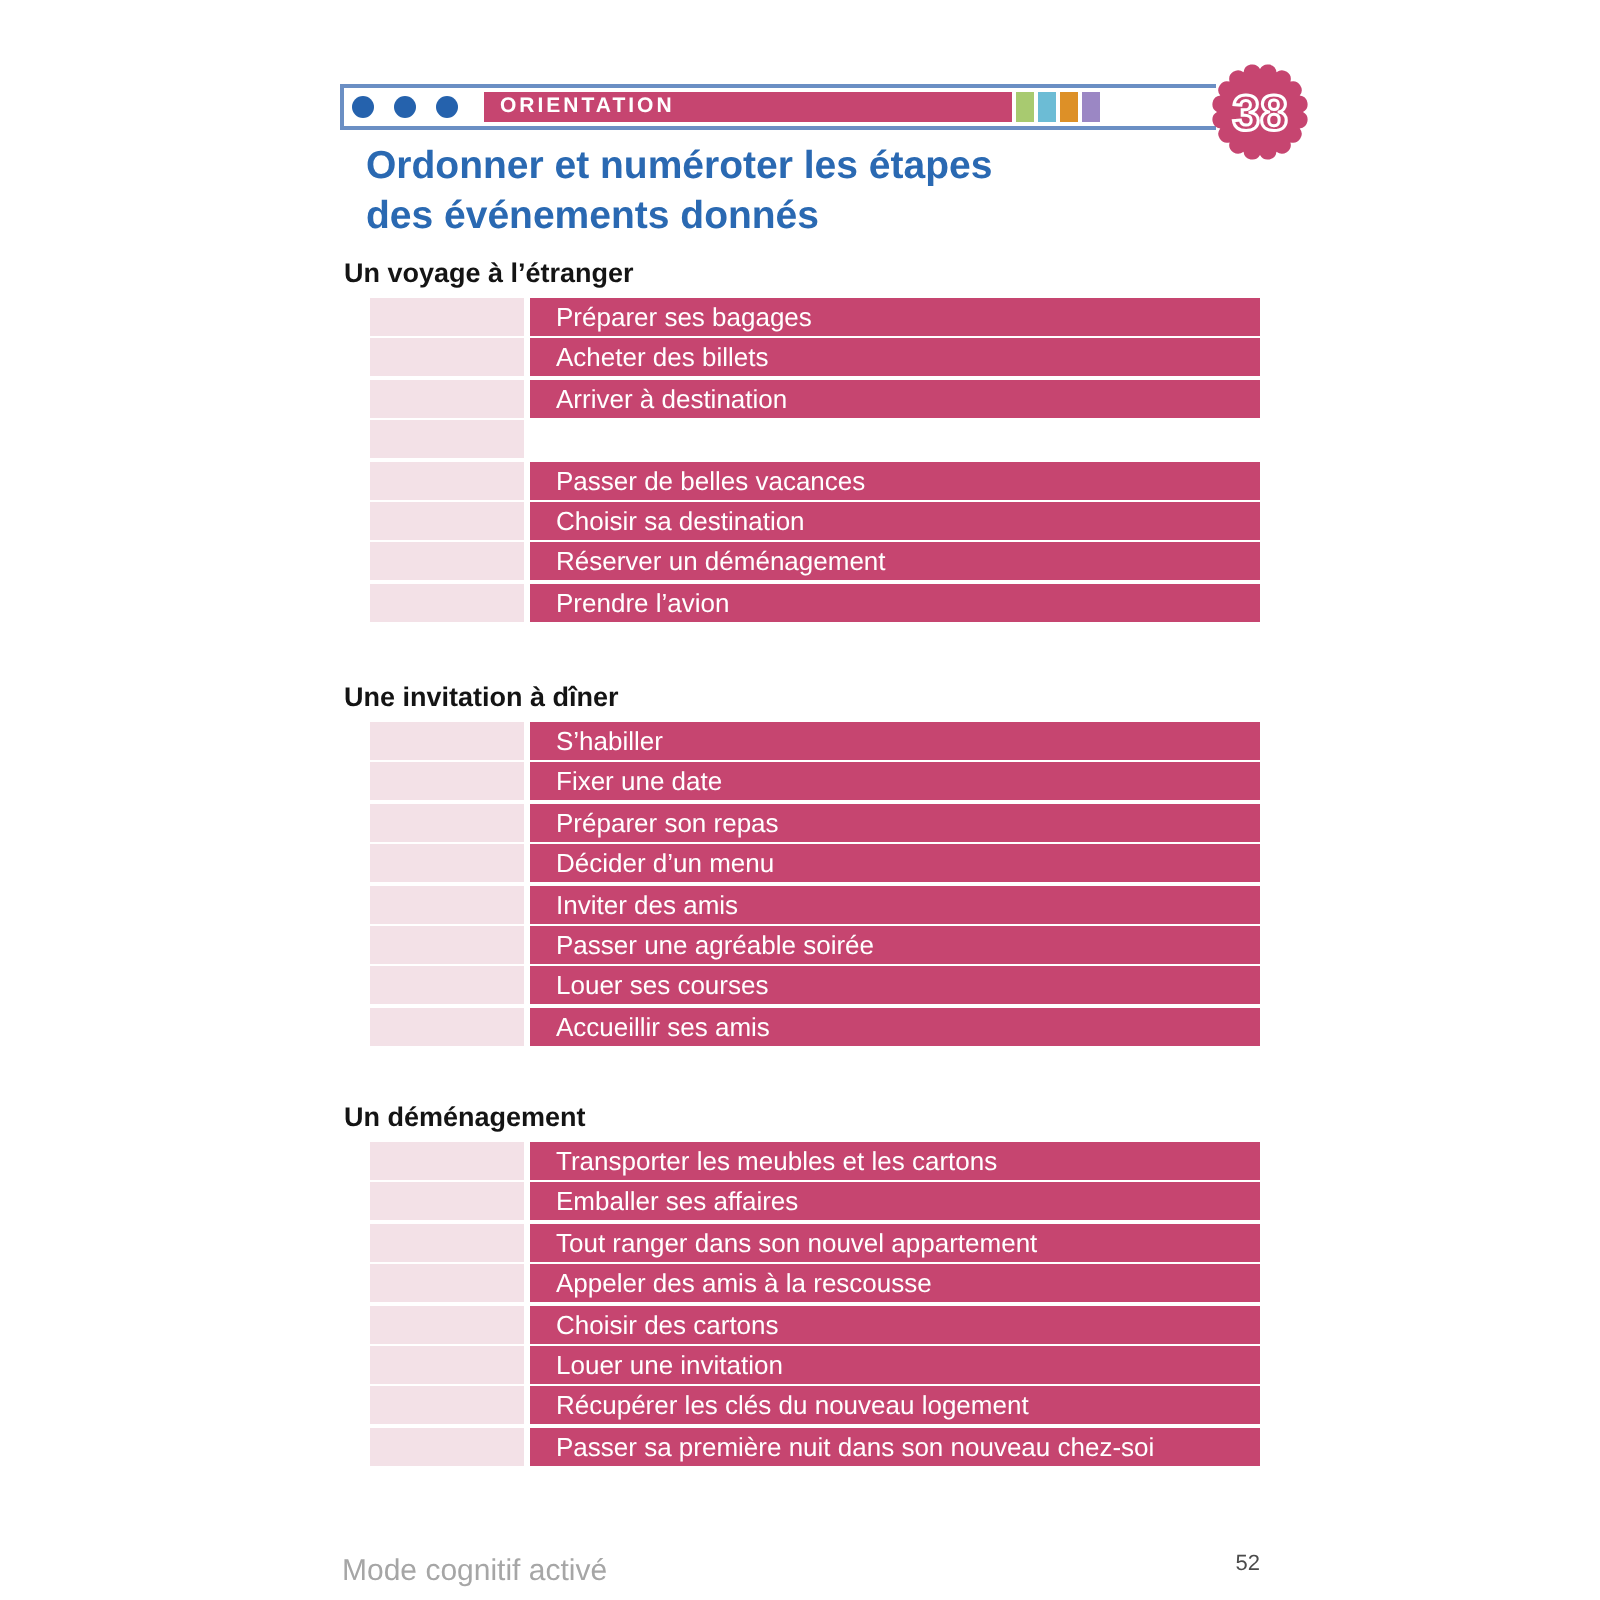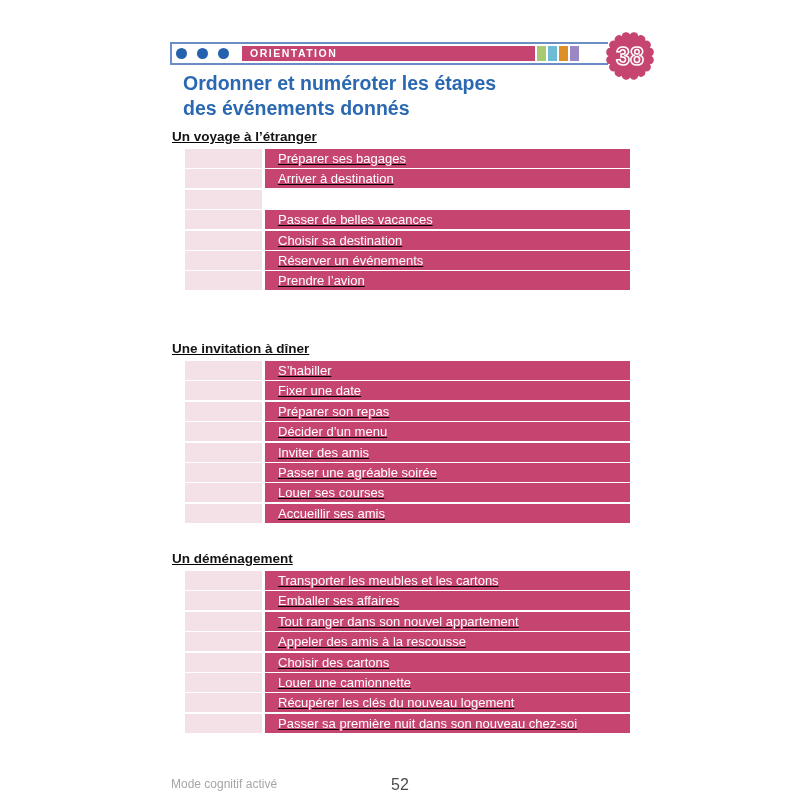--- a/index.html
+++ b/index.html
@@ -8,50 +8,50 @@
   .page { position:relative; width:800px; height:800px; background:#fff; overflow:hidden; }
 
   
   .band {
     position:absolute; left:170px; top:42px; width:438px; height:23px;
     border-top:2px solid #6b8fc4; border-bottom:2px solid #6b8fc4; border-left:2px solid #6b8fc4;
     display:flex; align-items:center; padding-left:4px;
   }
   .dot { width:11px; height:11px; border-radius:50%; background:#2562ad; margin-right:10px; flex:0 0 auto; }
   .band-bar {
-    width:293px; height:15px; background:#c64570; color:#fff;
+    width:264px; height:15px; background:#c64570; color:#fff;
     font-size:10.5px; font-weight:bold; letter-spacing:1.5px;
     line-height:15px; padding-left:8px; margin-left:3px; flex:0 0 auto;
   }
   .sq { width:9px; height:15px; margin-left:2px; flex:0 0 auto; }
 
   
   .badge { position:absolute; left:606px; top:32px; width:48px; height:48px; z-index:2; }
 
   
   .title {
     position:absolute; left:183px; top:71px;
     color:#2a69b2; font-size:19.5px; font-weight:bold; line-height:25px;
   }
 
   
-  .block { position:absolute; left:171px; width:459px;text-decoration:underline; }
+  .block { position:absolute; left:171px; width:459px; }
   .block h2 { font-size:13.5px; font-weight:bold; color:#141414; line-height:15px; margin:0 0 5px 1px; }
   .row { display:flex; height:19px; margin-bottom:1.4px;padding-left:14px; }
   .num-cell { width:77px; background:#f3e1e7; margin-right:3px; flex:0 0 auto; }
   .bar { flex:1; background:#c64570; color:#fff; font-size:13px; line-height:19px; padding-left:13px;
          white-space:nowrap; overflow:hidden; }
   #section-0 { top:129px; }
   #section-1 { top:341px; }
   #section-2 { top:551px; }
 
   
-  .footer-left { position:absolute; left:171px; top:777px; font-size:12px; color:#a6a6a6; }
-  .footer-page { position:absolute; left:170px; top:776px; width:460px; text-align:center;
-                 font-size:16px; color:#4b4b4b; }
+  .footer-left { position:absolute; left:171px; top:777px; font-size:15px; color:#a6a6a6; }
+  .footer-page { position:absolute; left:170px; top:776px; width:460px; text-align:right;
+                 font-size:11px; color:#4b4b4b; }
 </style>
 </head>
 <body>
 
 <div class="page">
 
   <div class="band">
     <span class="dot"></span>
     <span class="dot"></span>
     <span class="dot"></span>
@@ -81,36 +81,40 @@
   </div>
 
   <div class="block" id="section-0">
     <h2>Un voyage à l’étranger</h2>
     <div class="row">
       <div class="num-cell"></div>
       <div class="bar">Préparer ses bagages</div>
     </div>
     <div class="row">
       <div class="num-cell"></div>
+      <div class="bar">Acheter des billets</div>
+    </div>
+    <div class="row">
+      <div class="num-cell"></div>
       <div class="bar">Arriver à destination</div>
     </div>
     <div class="row">
       <div class="num-cell"></div>
     </div>
     <div class="row">
       <div class="num-cell"></div>
       <div class="bar">Passer de belles vacances</div>
     </div>
     <div class="row">
       <div class="num-cell"></div>
       <div class="bar">Choisir sa destination</div>
     </div>
     <div class="row">
       <div class="num-cell"></div>
-      <div class="bar">Réserver un événements</div>
+      <div class="bar">Réserver un déménagement</div>
     </div>
     <div class="row">
       <div class="num-cell"></div>
       <div class="bar">Prendre l’avion</div>
     </div>
   </div>
 
   <div class="block" id="section-1">
     <h2>Une invitation à dîner</h2>
     <div class="row">
@@ -164,21 +168,21 @@
     <div class="row">
       <div class="num-cell"></div>
       <div class="bar">Appeler des amis à la rescousse</div>
     </div>
     <div class="row">
       <div class="num-cell"></div>
       <div class="bar">Choisir des cartons</div>
     </div>
     <div class="row">
       <div class="num-cell"></div>
-      <div class="bar">Louer une camionnette</div>
+      <div class="bar">Louer une invitation</div>
     </div>
     <div class="row">
       <div class="num-cell"></div>
       <div class="bar">Récupérer les clés du nouveau logement</div>
     </div>
     <div class="row">
       <div class="num-cell"></div>
       <div class="bar">Passer sa première nuit dans son nouveau chez-soi</div>
     </div>
   </div>

